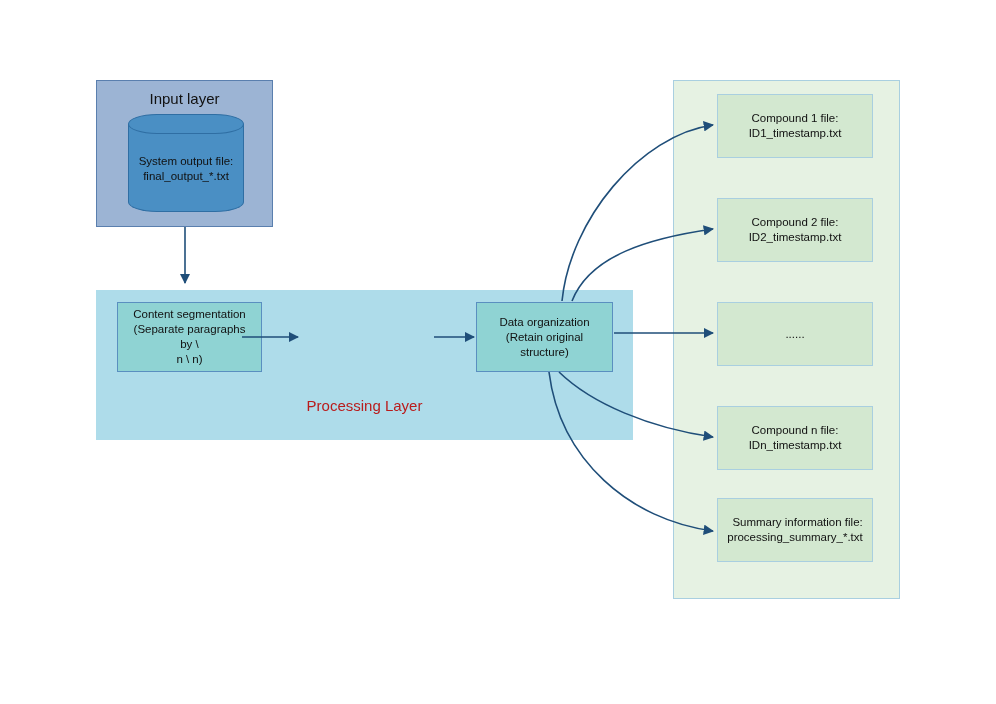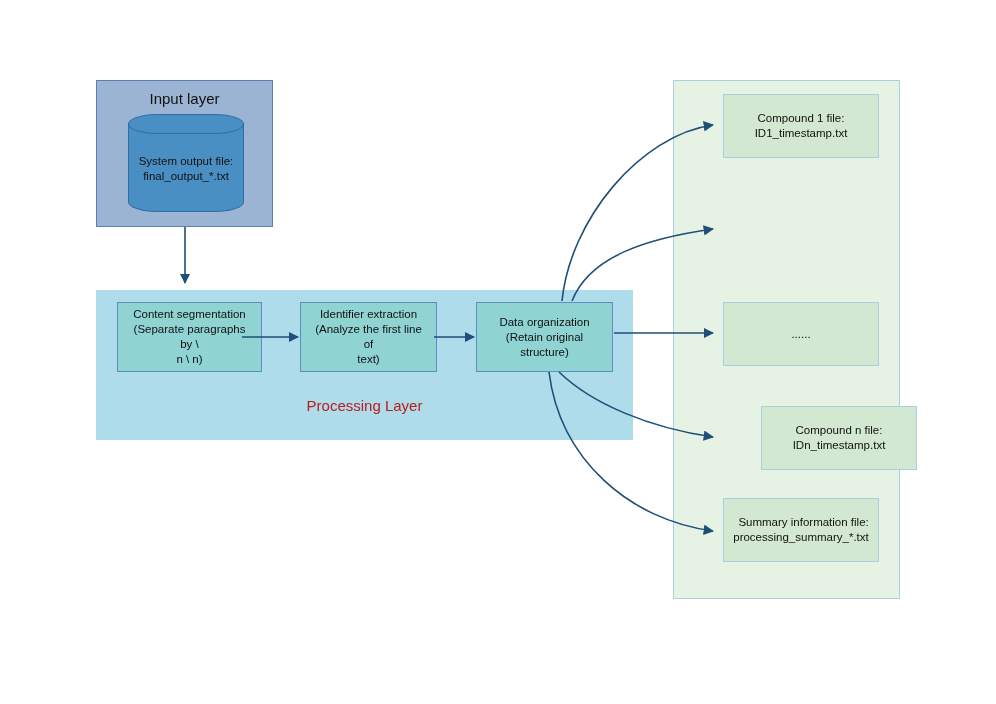--- a/index.html
+++ b/index.html
@@ -151,39 +151,39 @@
     position: absolute;
     left: 0;
     bottom: 20px;
     width: 100%;
     text-align: center;
     font-size: 15px;
     color: #111111;
   }
   .out-box {
     position: absolute;
-    left: 49px;
+    left: 43px;
     width: 156px;
     height: 64px;
     background: #d3e8d0;
     border: 1px solid #a9cfe0;
     box-sizing: border-box;
     display: flex;
     align-items: center;
     justify-content: center;
     text-align: center;
     font-size: 11.5px;
     line-height: 15px;
     color: #111111;
     padding: 0 3px;
   }
   #out-box-0 { top: 13px; }
   #out-box-1 { top: 117px; }
   #out-box-2 { top: 221px; }
-  #out-box-3 { top: 325px; margin-left: 38px; }
+  #out-box-3 { top: 325px; }
   #out-box-4 { top: 417px; text-align: right; }
 
   #arrows {
     position: absolute;
     left: 0;
     top: 0;
     width: 996px;
     height: 704px;
     pointer-events: none;
   }
@@ -208,42 +208,41 @@
   </div>
 
   <div class="abs" id="processing-layer">
     <div class="proc-box" id="proc-box-1">
       <div>
         <div>Content segmentation</div>
         <div>(Separate paragraphs by \</div>
         <div>n \ n)</div>
       </div>
     </div>
-    <div class="proc-box" id="proc-box-2">
-      <div>
-        <div>Identifier extraction</div>
-        <div>(Analyze the first line of</div>
-        <div>text)</div>
-      </div>
-    </div>
     <div class="proc-box" id="proc-box-3">
       <div>
         <div>Data organization</div>
         <div>(Retain original</div>
         <div>structure)</div>
       </div>
     </div>
     <div id="processing-layer-title">Processing Layer</div>
   </div>
 
   <div class="abs" id="output-layer">
     <div class="out-box" id="out-box-0">
       <div>
         <div>Compound 1 file:</div>
         <div>ID1_timestamp.txt</div>
+      </div>
+    </div>
+    <div class="out-box" id="out-box-1">
+      <div>
+        <div>Compound 2 file:</div>
+        <div>ID2_timestamp.txt</div>
       </div>
     </div>
     <div class="out-box" id="out-box-2">
       <div>
         <div>......</div>
       </div>
     </div>
     <div class="out-box" id="out-box-3">
       <div>
         <div>Compound n file:</div>

